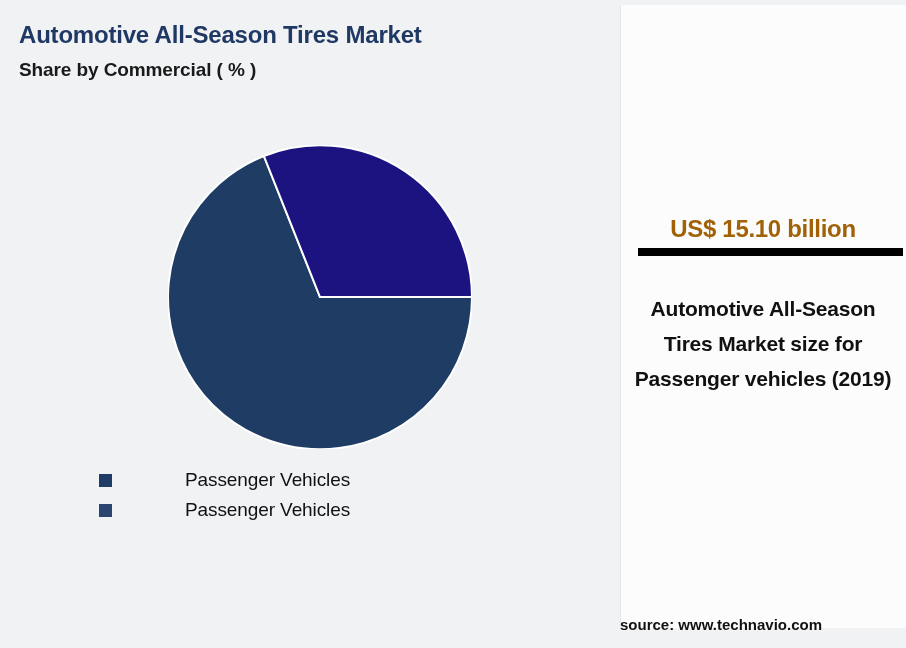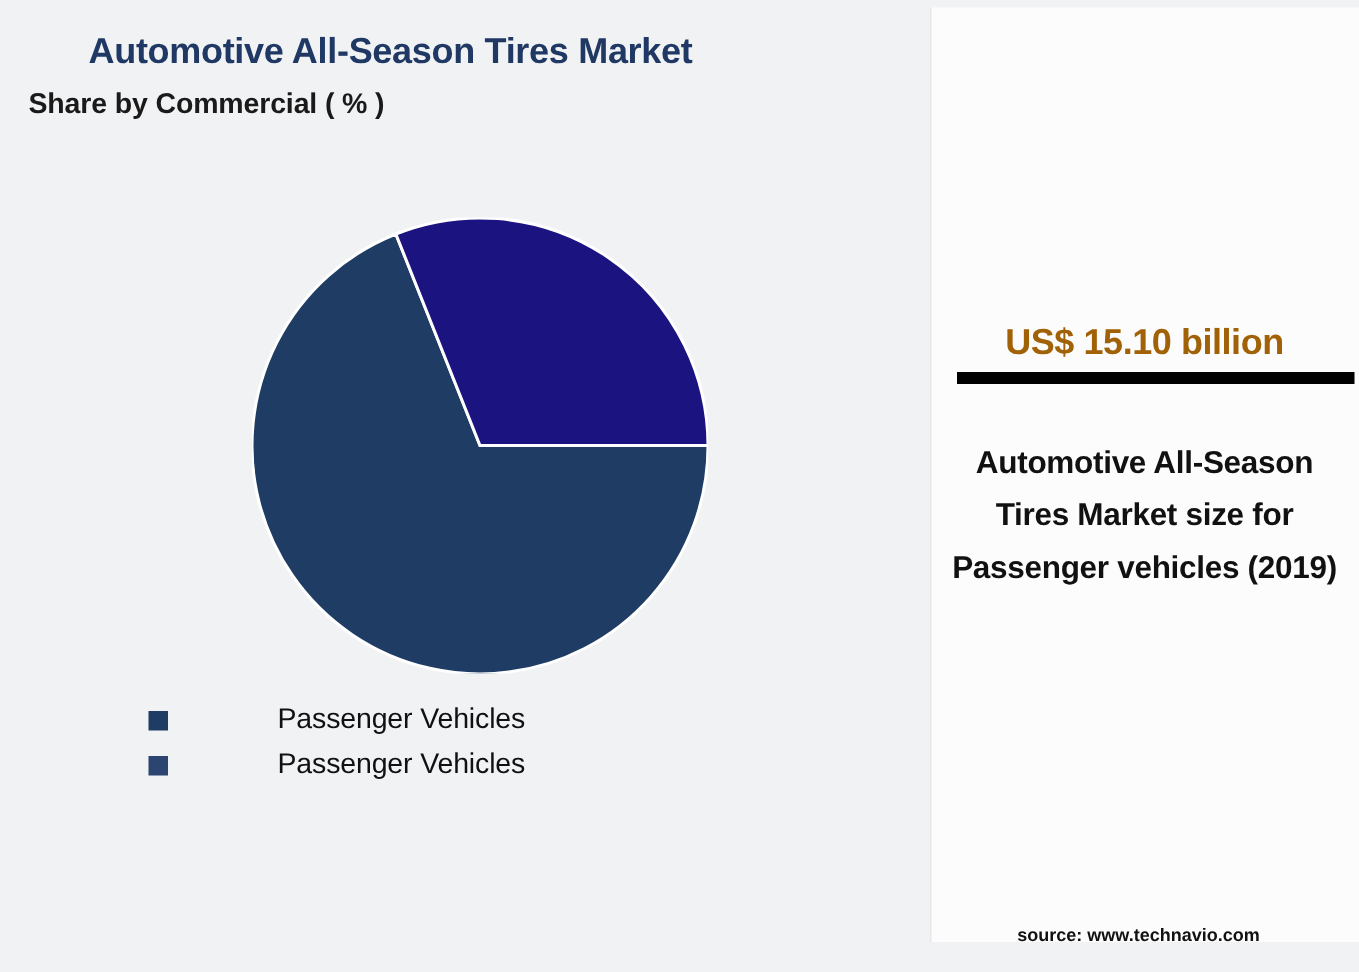--- a/index.html
+++ b/index.html
@@ -31,21 +31,20 @@
   }
   .chart-title {
     position: absolute;
     left: 19px;
     top: 21px;
     font-size: 24px;
     font-weight: bold;
     color: #1f3864;
     letter-spacing: -0.2px;
     white-space: nowrap;
-    margin-left: 40px;
   }
   .chart-subtitle {
     position: absolute;
     left: 19px;
     top: 59px;
     font-size: 19px;
     font-weight: bold;
     color: #1a1a1a;
     letter-spacing: -0.1px;
     white-space: nowrap;
@@ -135,22 +134,22 @@
     letter-spacing: -0.2px;
     margin-top: 16px;
   }
   .source-note {
     position: absolute;
     left: 620px;
     top: 616px;
     width: 286px;
     padding-right: 8px;
     box-sizing: border-box;
-    text-align: center;
-    font-size: 12px;
+    text-align: left;
+    font-size: 15px;
     font-weight: bold;
     color: #111111;
     white-space: nowrap;
   }
 </style>
 </head>
 <body>
 
 <div id="infographic">
 

